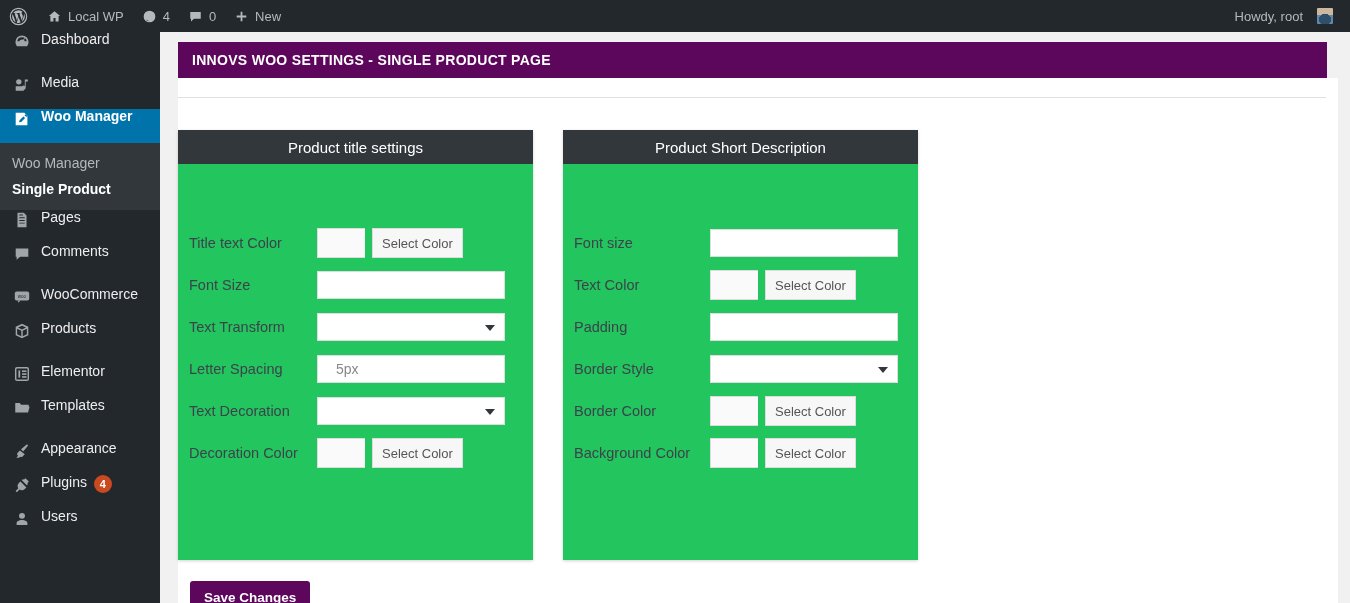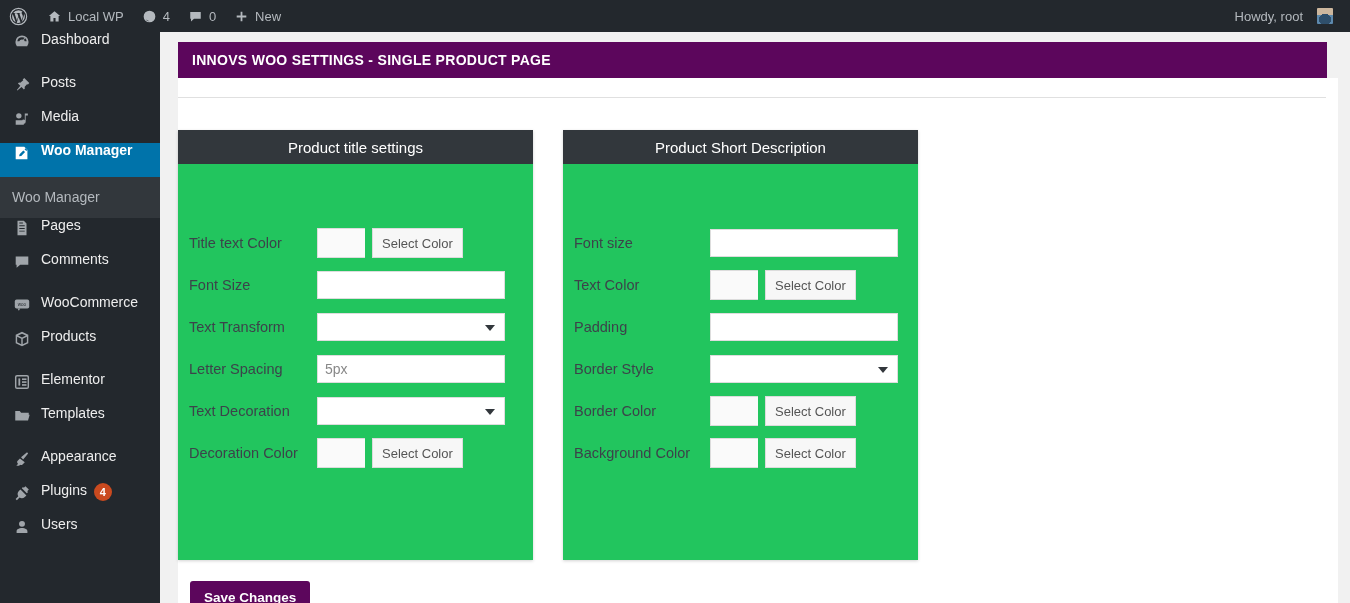--- a/index.html
+++ b/index.html
@@ -134,21 +134,21 @@
   }
   .panel-left .lbl  { width: 128px; }
   .panel-right .lbl { width: 136px; }
   .panel-left .ctrl-wrap  { margin-left: 0; }
 
   .txt {
     width: 188px; height: 28px;
     border: 1px solid #ddd; background: #fff;
     font-family: "Liberation Sans", sans-serif;
     font-size: 14px; color: #777;
-    padding: 0 7px;
+    padding: 0 18px;
     outline: none;
   }
   .txt::placeholder { color: #888; }
 
   .sel {
     position: relative;
     width: 188px; height: 28px;
     border: 1px solid #ddd; background: #fff;
   }
   .sel::after {
@@ -241,43 +241,36 @@
         <svg width="18" height="18" viewBox="0 0 20 20" fill="currentColor">
           <path d="M10 2.7A7.3 7.3 0 0 0 2.7 10a7.2 7.2 0 0 0 1.6 4.6h11.4A7.2 7.2 0 0 0 17.3 10 7.3 7.3 0 0 0 10 2.7zm0 2a5.3 5.3 0 0 1 5.2 4.6h-2.1a3.2 3.2 0 0 0-1-1.4l1.3-2.2-.7-.4-1.4 2.2A3.2 3.2 0 0 0 10 7.1a3 3 0 0 0-3 2.2H4.8A5.3 5.3 0 0 1 10 4.7z"></path>
         </svg>
       </span>
       <span class="mi-label">Dashboard</span>
     </div>
     <div class="menu-sep"></div>
     <div class="menu-item">
       <span class="mi-icon">
         <svg width="18" height="18" viewBox="0 0 20 20" fill="currentColor">
-          <path d="M12.5 2.3 10.8 4l.6.6-3.3 3-1.4-.5-1.2 1.2 2.6 2.6-3.8 4.6.5.5 4.7-3.7 2.6 2.6 1.2-1.2-.5-1.4 3-3.3.6.6 1.7-1.7z"></path>
-        </svg>
-      </span>
-      <span class="mi-label">Posts</span>
-    </div>
-    <div class="menu-item">
-      <span class="mi-icon">
-        <svg width="18" height="18" viewBox="0 0 20 20" fill="currentColor">
           <path d="M6.5 3.5a3 3 0 1 0 0 6 3 3 0 0 0 0-6zm6.6.3v7.4a2.2 2.2 0 1 0 1 1.9V6.2h2.4V3.8zM3 11.5v5h9v-5z"></path>
         </svg>
       </span>
       <span class="mi-label">Media</span>
     </div>
     <div class="menu-item current">
       <span class="mi-icon">
         <svg width="18" height="18" viewBox="0 0 20 20" fill="currentColor">
           <path d="M3 3h9.5L16 6.5V17H3zm10.9 1.6-1.1 1.1 2 2 1.1-1.1zM7.3 11.3l-.5 2.4 2.4-.5 4.2-4.2-1.9-1.9z"></path>
         </svg>
       </span>
       <span class="mi-label">Woo Manager</span>
     </div>
     <div class="submenu">
       <div class="sub-item">Woo Manager</div>
+      <div class="sub-item current">Single Product</div>
     </div>
     <div class="menu-item">
       <span class="mi-icon">
         <svg width="18" height="18" viewBox="0 0 20 20" fill="currentColor">
           <path d="M5 2h7l3 3v13H5zm2 2v1h4V4zm0 3v1h6V7zm0 3v1h6v-1zm0 3v1h6v-1z"></path>
         </svg>
       </span>
       <span class="mi-label">Pages</span>
     </div>
     <div class="menu-item">

